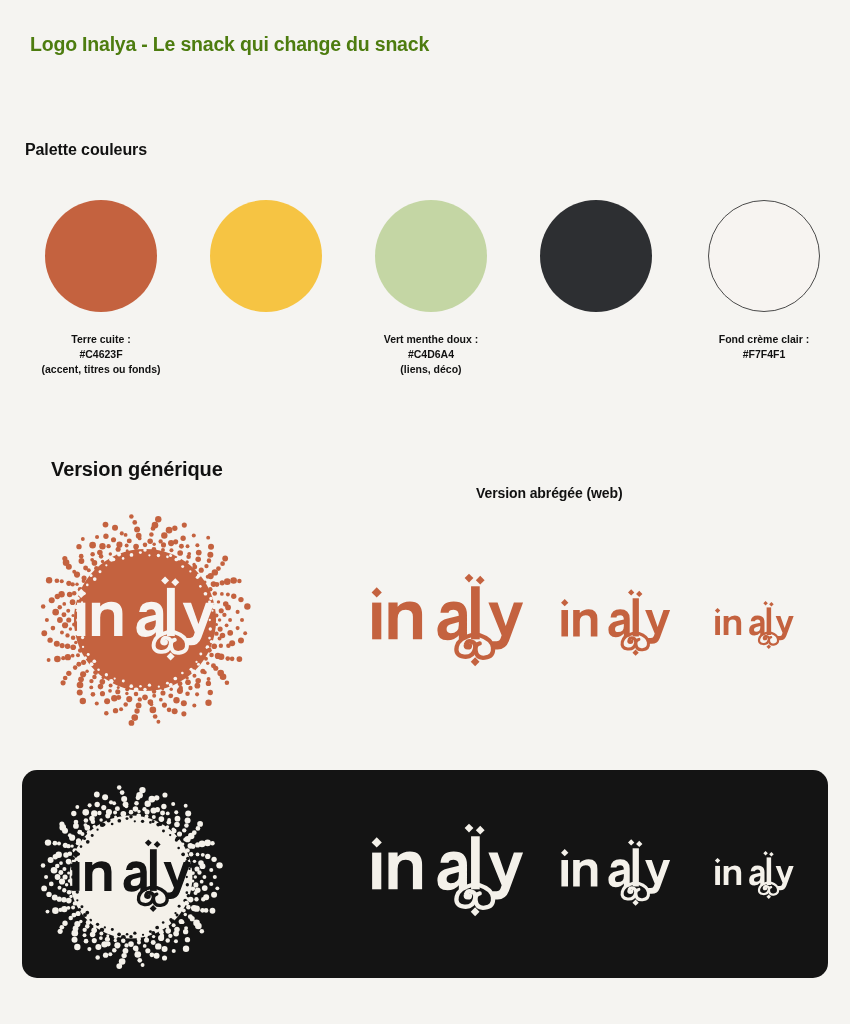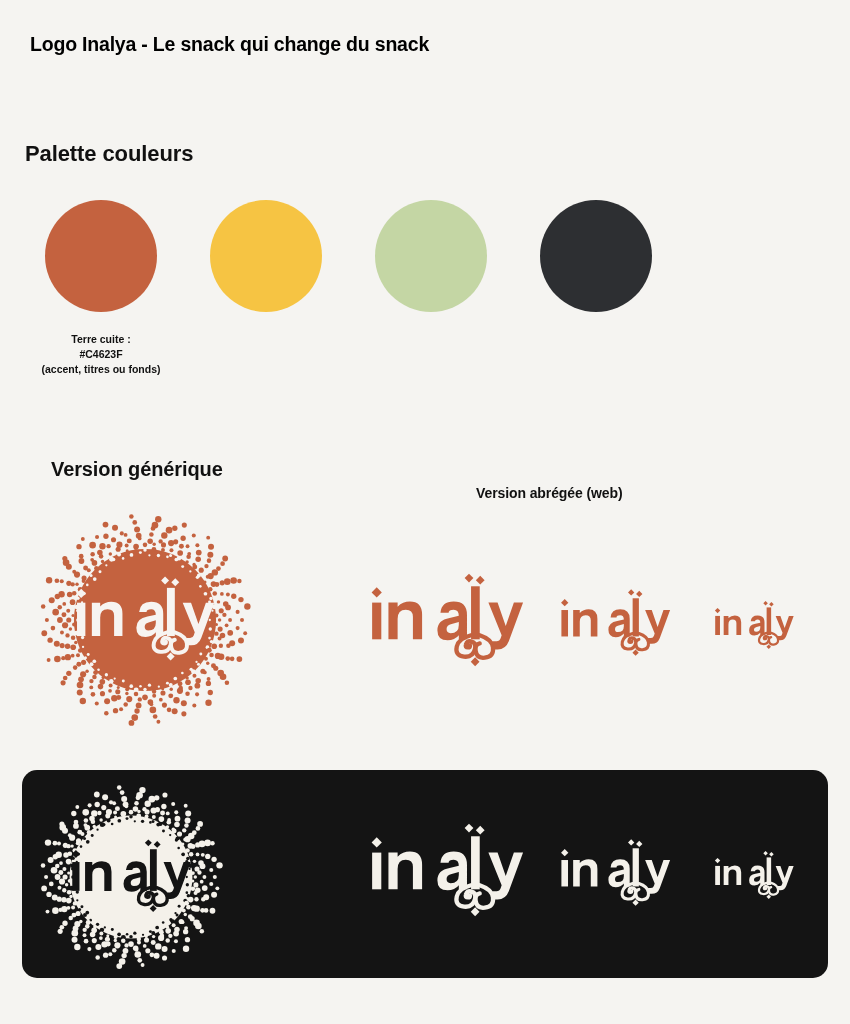--- a/index.html
+++ b/index.html
@@ -10,25 +10,25 @@
     color:#1a1a1a;
     overflow:hidden;
     position:relative;
   }
   .page{position:relative;width:850px;height:1024px;}
 
   
   .main-title{
     position:absolute;left:30px;top:33px;
     font-size:19.5px;font-weight:bold;letter-spacing:-0.2px;
-    color:#000000;
+    color:#4d7c0f;
   }
   .section-title{
     position:absolute;
-    font-size:22px;font-weight:bold;letter-spacing:-0.1px;
+    font-size:16px;font-weight:bold;letter-spacing:-0.1px;
     color:#111111;
   }
   #palette-title{left:25px;top:141px;}
   #generic-title{left:51px;top:458px;font-size:20px;}
   #web-title{left:476px;top:485px;font-size:14px;}
 
   
   .palette{position:absolute;left:0;top:200px;width:680px;height:190px;}
   .swatch{position:absolute;top:0;width:112px;height:112px;}
   .swatch .disc{
@@ -77,26 +77,39 @@
         <span>(accent, titres ou fonds)</span>
       </div>
     </div>
 
     <div class="swatch" style="left:210px;">
       <div class="disc" id="disc1" style="background: rgb(246, 196, 67);"></div>
     </div>
 
     <div class="swatch" style="left:375px;">
       <div class="disc" id="disc2" style="background: rgb(196, 214, 164);"></div>
+      <div class="caption">
+        <span>Vert menthe doux :</span>
+        <span>#C4D6A4</span>
+        <span>(liens, déco)</span>
+      </div>
     </div>
 
     <div class="swatch" style="left:540px;">
       <div class="disc" id="disc3" style="background: rgb(45, 47, 50);"></div>
     </div>
 
+    <div class="swatch" style="left:708px;">
+      <div class="disc" id="disc4" style="background: rgb(247, 244, 241); border: 1px solid rgb(74, 74, 74);"></div>
+      <div class="caption">
+        <span>Fond crème clair :</span>
+        <span>#F7F4F1</span>
+        <span></span>
+      </div>
+    </div>
 
   </div>
 
   <div class="section-title" id="generic-title">Version générique</div>
   <div class="section-title" id="web-title">Version abrégée (web)</div>
 
   <div class="halo-logo" id="light-badge" style="left:42px;top:517px;">
       <svg width="206" height="206" viewBox="0 0 206 206">
       <circle cx="103" cy="103" r="71.07" fill="#C4623F"></circle>
       <circle cx="167.80" cy="103.00" r="1.13" fill="#F7F4F1"></circle>

